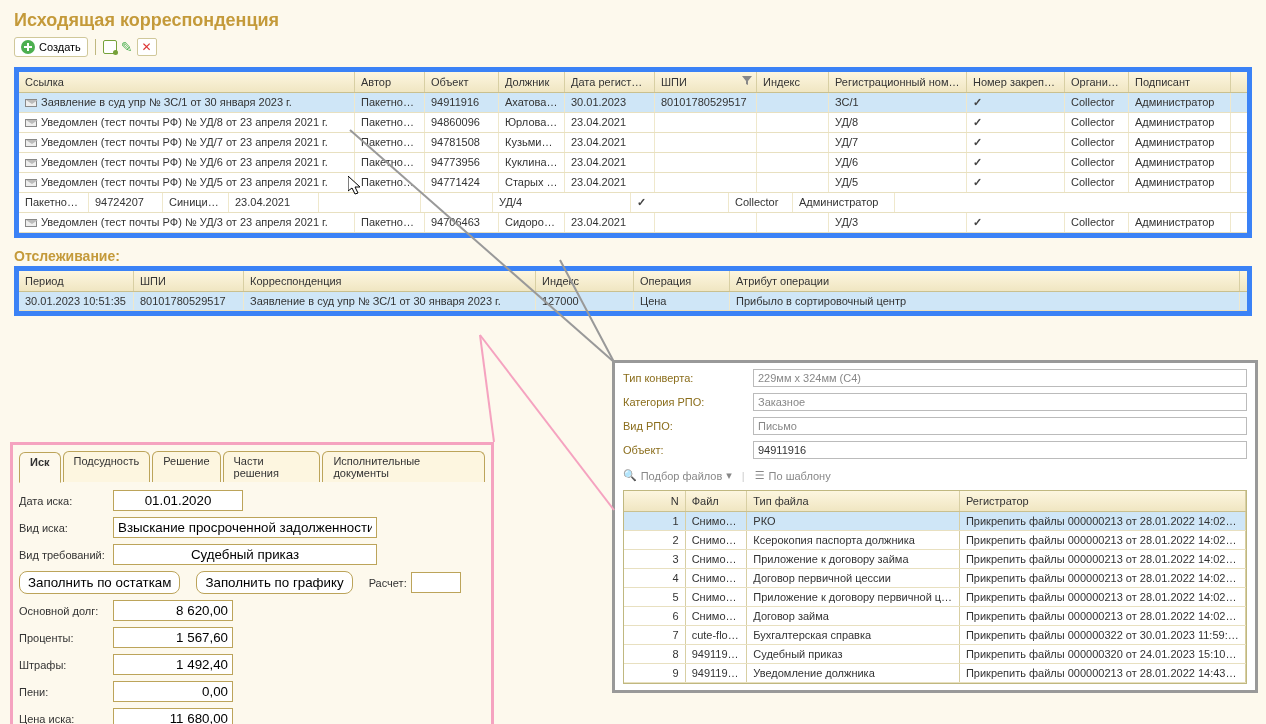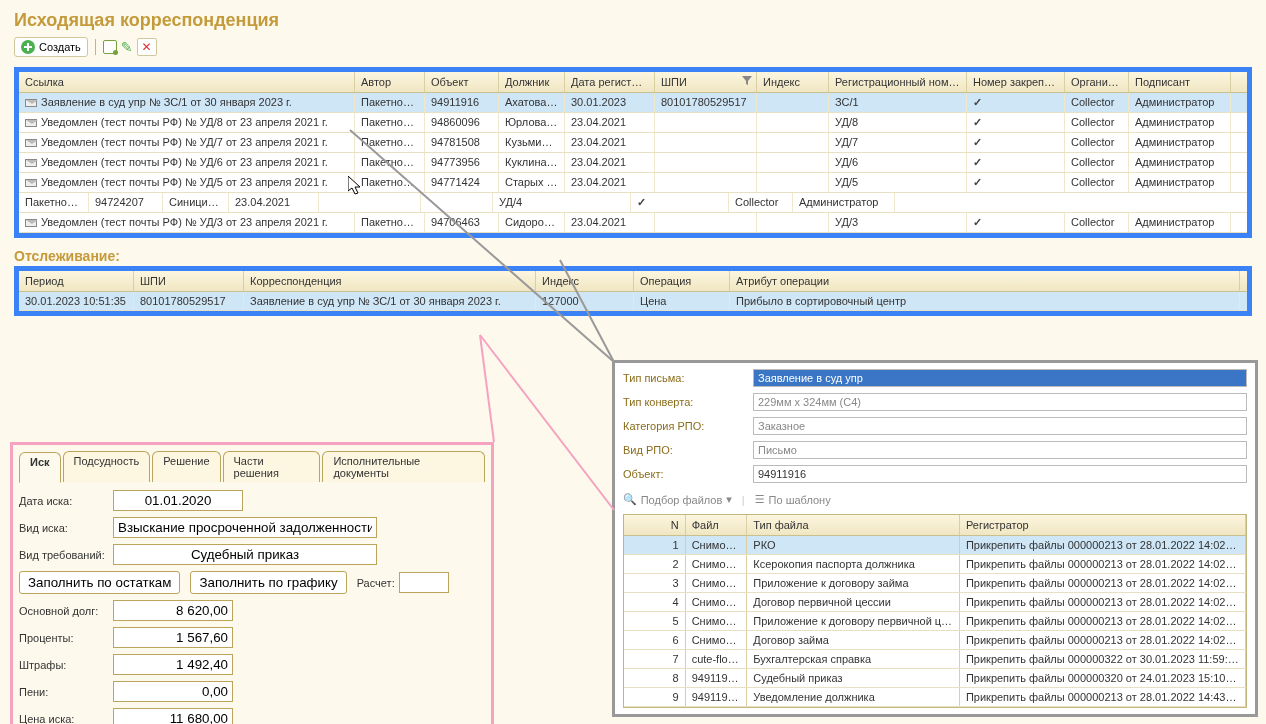--- a/index.html
+++ b/index.html
@@ -65,21 +65,21 @@
 
 .left-panel { position:absolute; left:10px; top:442px; width:484px; border:3px solid #f5a3c0; background:#fdf9ed; padding:6px; }
 .tabs { display:flex; gap:2px; margin-bottom:8px; }
 .tab { border:1px solid #bca45a; border-bottom:none; border-radius:6px 6px 0 0; padding:3px 10px; background:#fdf6e0; cursor:pointer; }
 .tab.active { background:#fdf9ed; border-bottom:1px solid #fdf9ed; position:relative; top:1px; font-weight:bold; }
 .lp-row { display:flex; align-items:center; margin-bottom:6px; }
 .lp-label { width:94px; }
 .lp-input { border:1px solid #bca45a; padding:2px 4px; background:#fff; width:130px; text-align:center; }
 .lp-input.wide { width:264px; }
 .lp-input.num { text-align:right; width:120px; }
-.lp-btn { border:1px solid #bca45a; border-radius:3px; padding:3px 8px; background:#fff; cursor:pointer; margin-right:10px; }
+.lp-btn { border:1px solid #bca45a; border-radius:8px; padding:3px 8px; background:#fff; cursor:pointer; margin-right:16px; }
 .svg-line { position:absolute; pointer-events:none; }
 </style>
 </head>
 <body>
 
 <div class="page-title">Исходящая корреспонденция</div>
 <div class="toolbar">
   <button class="btn">
     <span class="plus-circle"></span>
     <span>Создать</span>
@@ -219,24 +219,20 @@
         <div class="gr-cell c-korr">Заявление в суд упр № ЗС/1 от 30 января 2023 г.</div>
         <div class="gr-cell c-tindeks">127000</div>
         <div class="gr-cell c-oper">Цена</div>
         <div class="gr-cell c-attr">Прибыло в сортировочный центр</div>
       </div>
     </div>
 </div>
 
 <div class="right-panel">
   <div class="rp-row">
-      <div class="rp-label">Тип письма:</div>
-      <div class="rp-input sel">Заявление в суд упр</div>
-    </div>
-  <div class="rp-row">
       <div class="rp-label">Тип конверта:</div>
       <div class="rp-input">229мм х 324мм (C4)</div>
     </div>
   <div class="rp-row">
       <div class="rp-label">Категория РПО:</div>
       <div class="rp-input">Заказное</div>
     </div>
   <div class="rp-row">
       <div class="rp-label">Вид РПО:</div>
       <div class="rp-input">Письмо</div>

